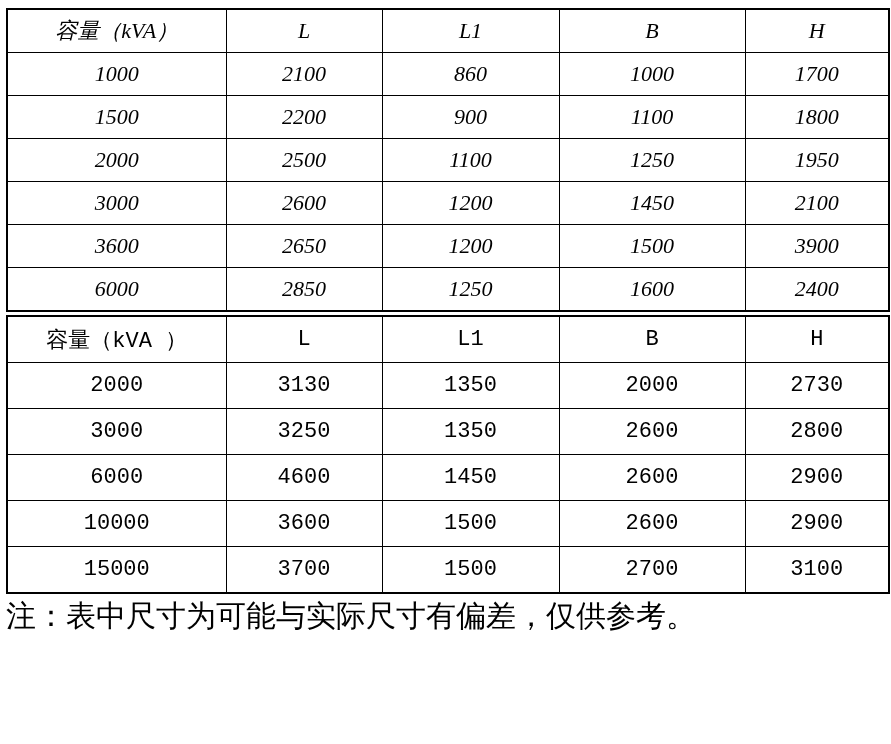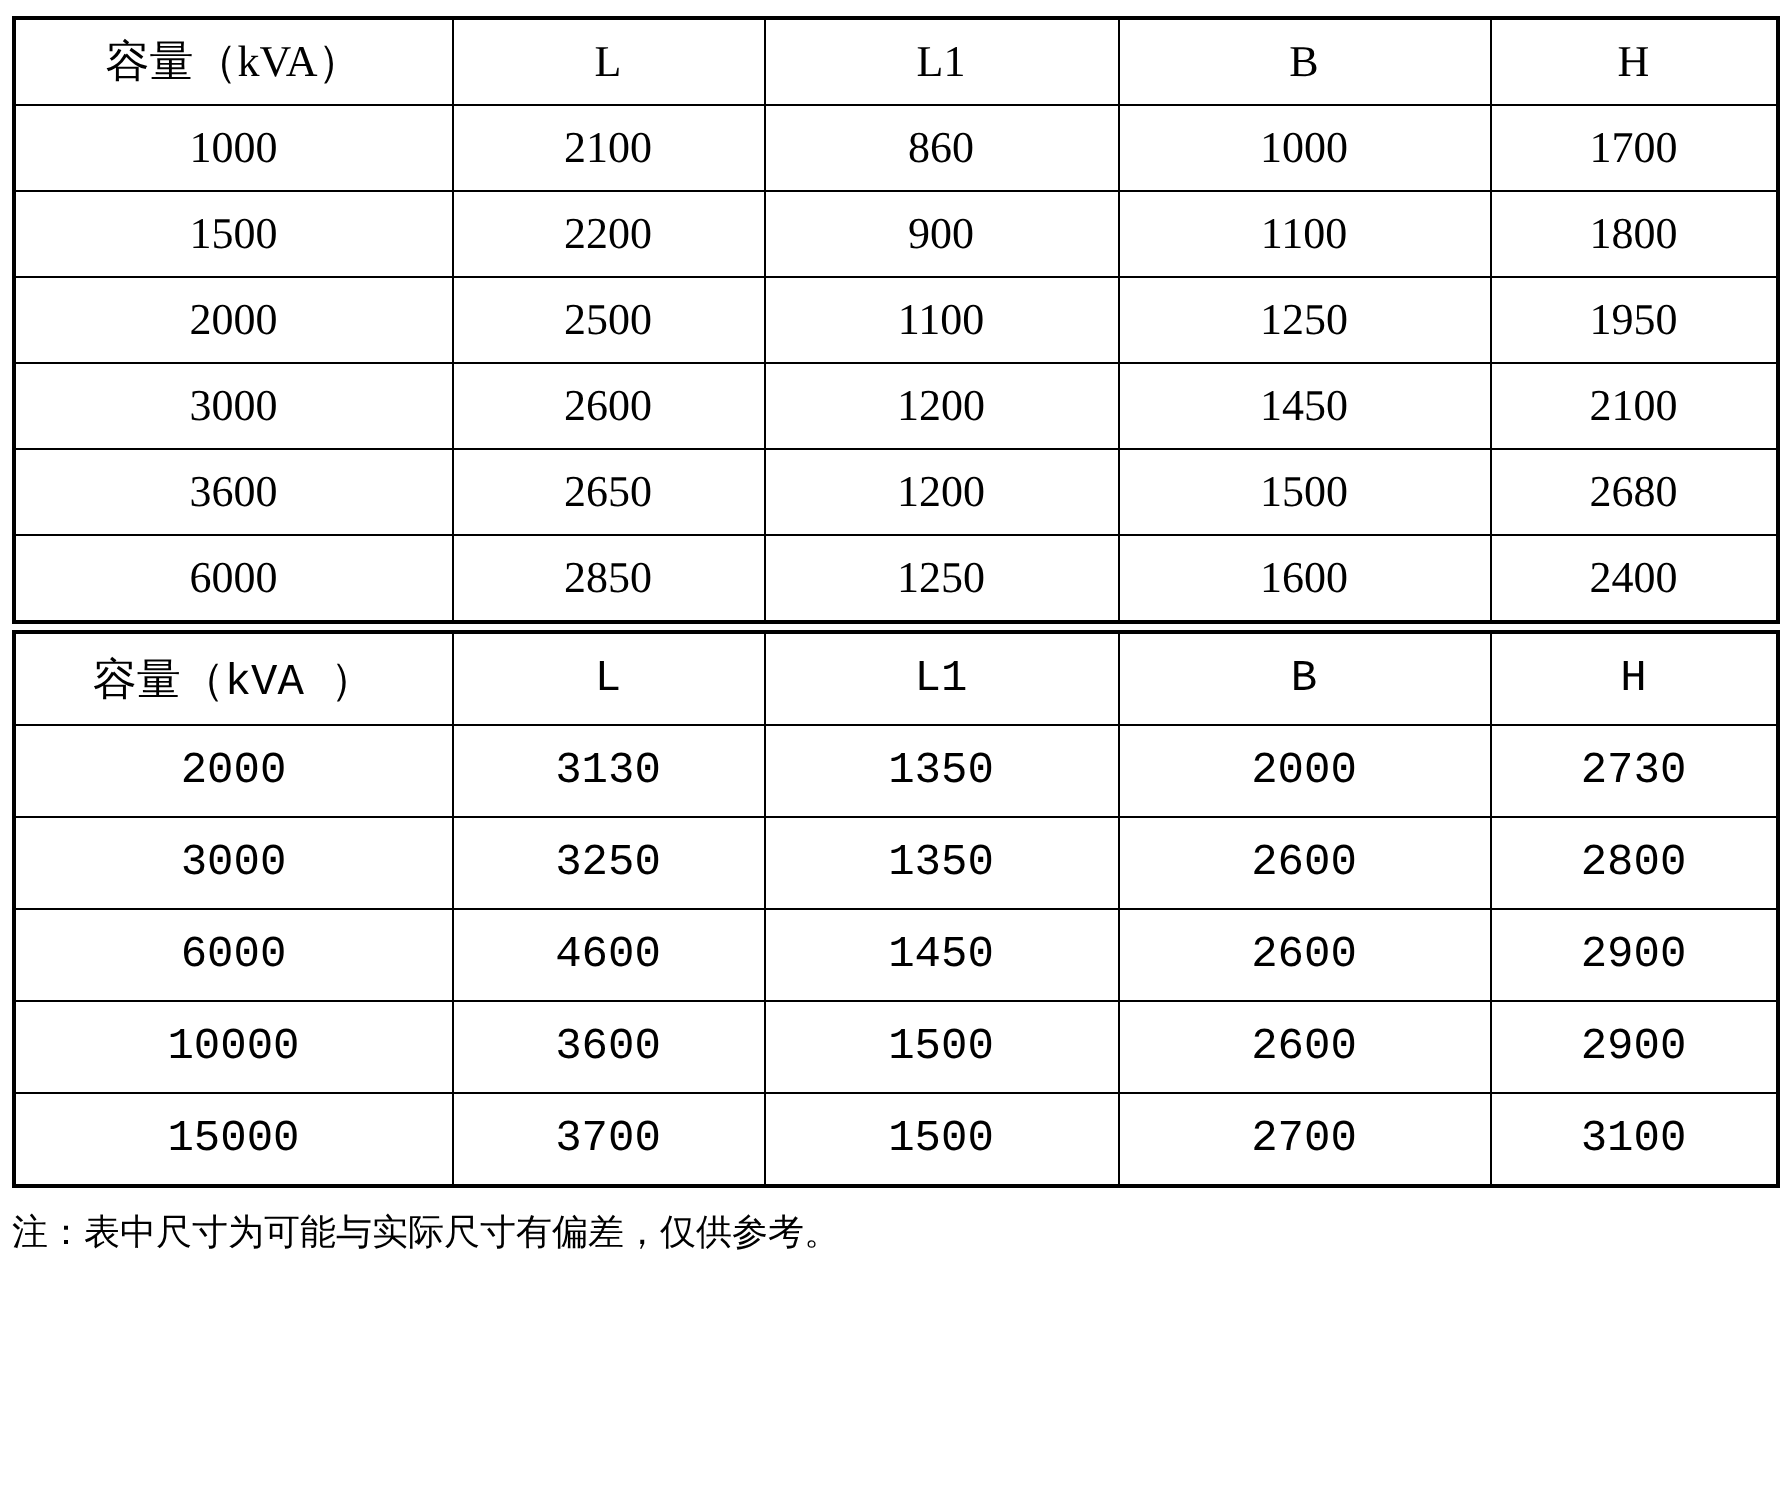--- a/index.html
+++ b/index.html
@@ -36,29 +36,29 @@
   table.dim-table th,
   table.dim-table td {
     border: 1px solid #000000;
     text-align: center;
     vertical-align: middle;
     font-size: 22px;
     font-weight: normal;
     padding: 0;
     overflow: hidden;
   }
-  #table1 th, #table1 td { height: 42px; }
+  #table1 th, #table1 td { height: 42px; font-style: italic; }
   #table2 th, #table2 td { height: 45px; font-family: Liberation Mono, monospace; }
   col.c1 { width: 219px; }
   col.c2 { width: 156px; }
   col.c3 { width: 177px; }
   col.c4 { width: 186px; }
   col.c5 { width: 144px; }
   .note {
-    font-size: 18px;
+    font-size: 30px;
     line-height: 26px;
     margin-top: 9px;
     white-space: nowrap;
   }
 </style>
 </head>
 <body>
 
 <div class="doc">
 
@@ -107,21 +107,21 @@
           <td>2600</td>
           <td>1200</td>
           <td>1450</td>
           <td>2100</td>
         </tr>
         <tr>
           <td>3600</td>
           <td>2650</td>
           <td>1200</td>
           <td>1500</td>
-          <td>2680</td>
+          <td>3900</td>
         </tr>
         <tr>
           <td>6000</td>
           <td>2850</td>
           <td>1250</td>
           <td>1600</td>
           <td>2400</td>
         </tr>
       </tbody>
     </table>

